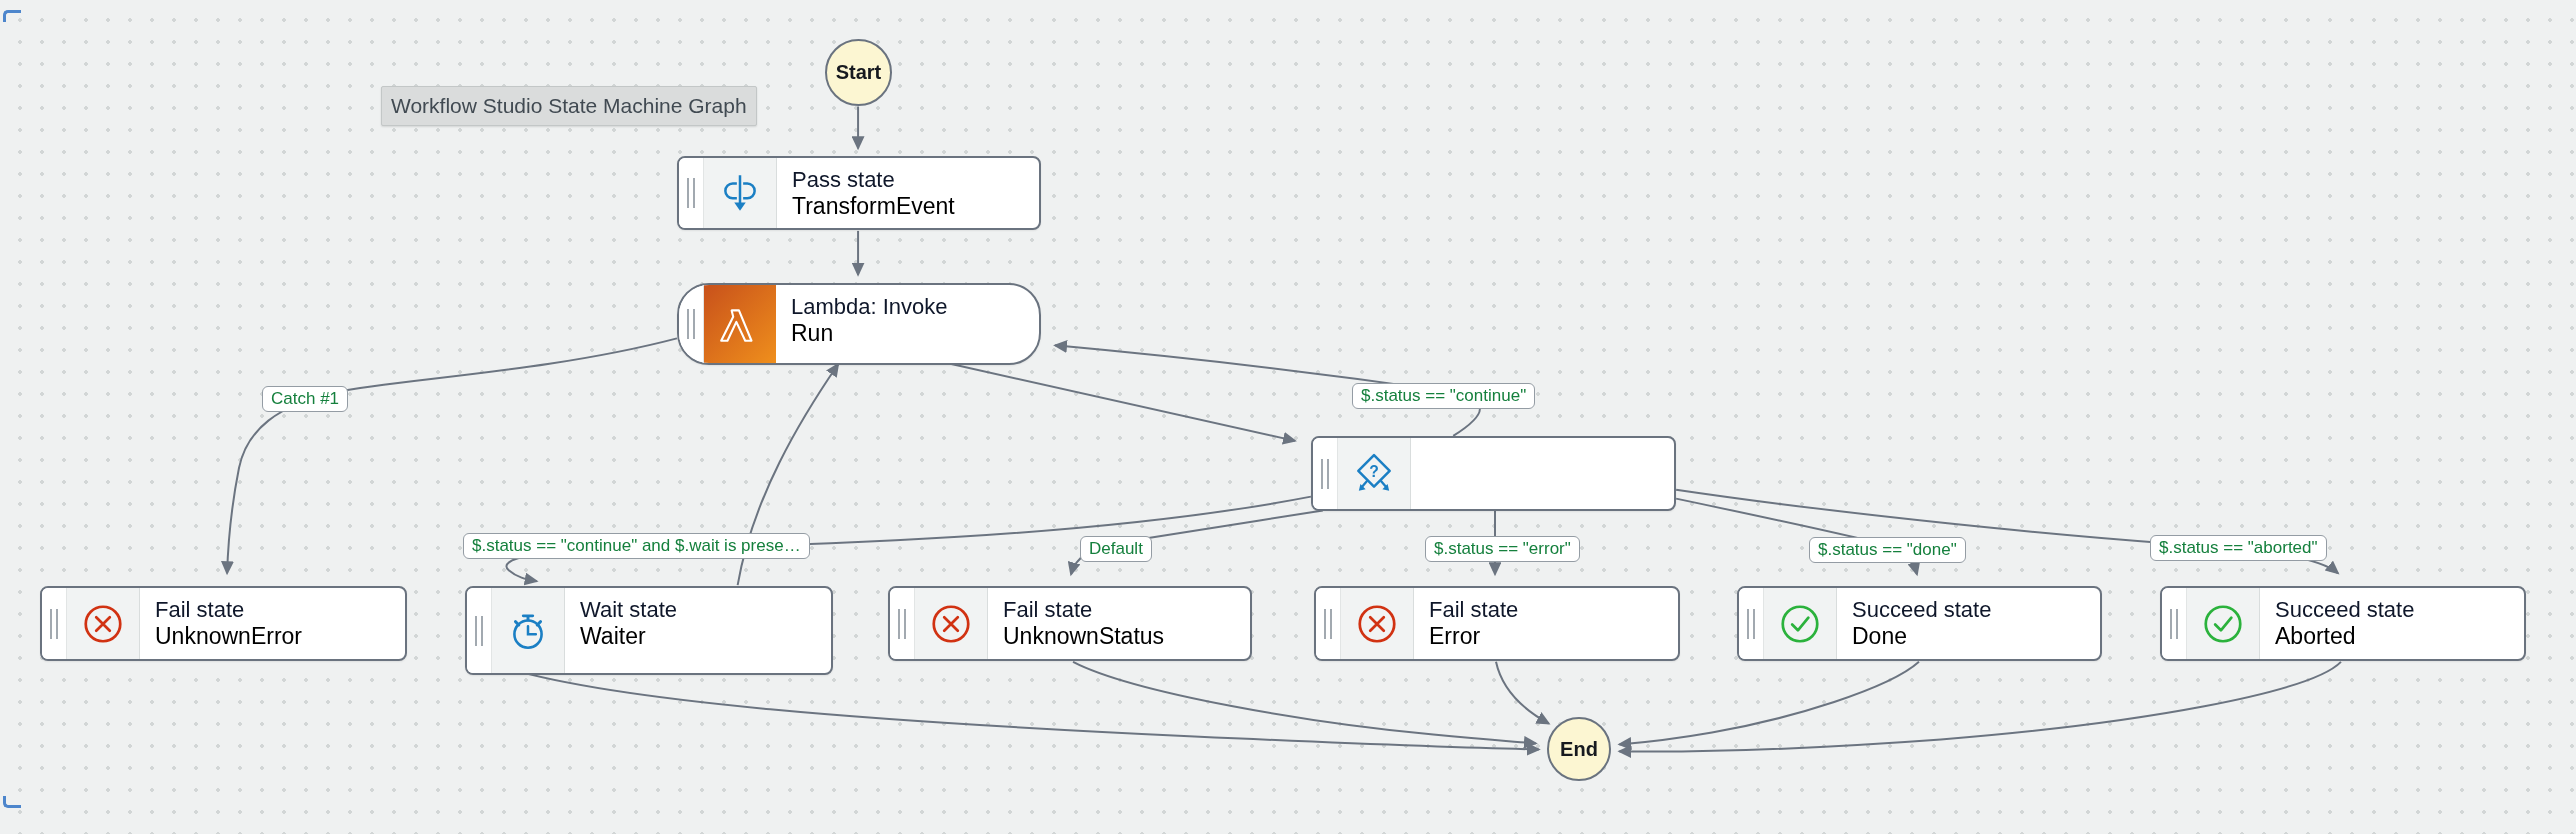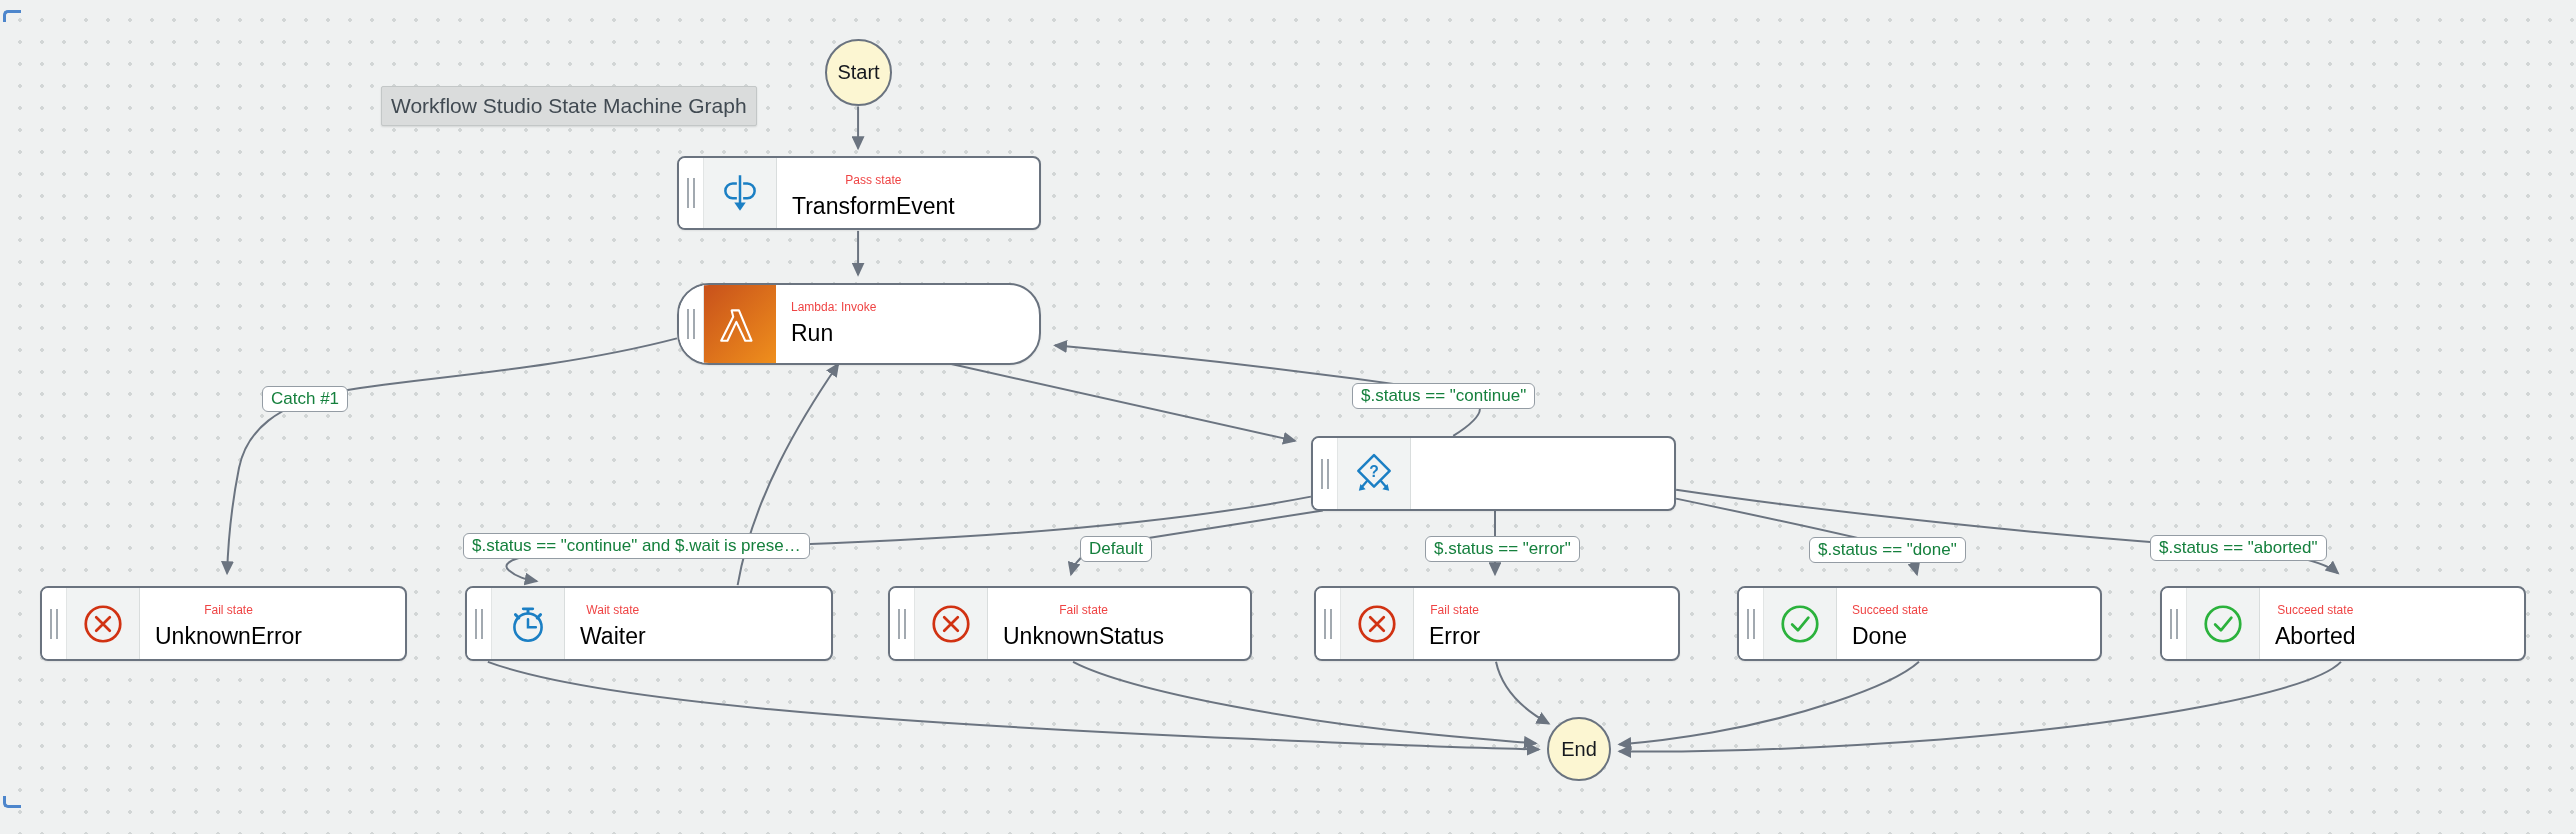--- a/index.html
+++ b/index.html
@@ -17,21 +17,21 @@
   svg.edges{position:absolute;left:0;top:0;width:2576px;height:834px;}
   svg.edges path.e{fill:none;stroke:var(--edge);stroke-width:2px;}
   #arrowhead path{fill:var(--edge);}
 
   
   .terminal{
     position:absolute;border-radius:50%;
     background:var(--terminal-bg);
     border:2px solid var(--terminal-border);
     display:flex;align-items:center;justify-content:center;
-    font-size:20px;font-weight:400;color:#16191f;
+    font-size:20px;font-weight:700;color:#16191f;
     box-sizing:border-box;
   }
   .terminal.start{left:825px;top:39px;width:67px;height:67px;}
   .terminal.end{left:1547px;top:717px;width:64px;height:64px;text-align:center;}
 
   
   .tooltip{
     position:absolute;left:381px;top:86px;height:38px;
     padding:0 9px;line-height:37px;
     background:#dadcdc;border:1px solid #c3c7c7;border-radius:2px;
@@ -58,21 +58,21 @@
   }
   .iconcell svg{width:46px;height:46px;display:block;}
   .iconcell.ic-blue{color:var(--blue);}
   .iconcell.ic-red{color:var(--red);}
   .iconcell.ic-green{color:var(--green);}
   .iconcell.ic-lambda{
     background:linear-gradient(135deg,var(--lambda1) 0%,var(--lambda2) 100%);
     border-right:none;
   }
   .ntext{padding:10px 0 0 15px;min-width:0;}
-  .ntype{font-size:12px;line-height:24px;color:#ef4444;text-align:center;}
+  .ntype{font-size:22px;line-height:24px;color:#0f172a;}
   .nname{font-size:23px;line-height:28px;color:#000000;font-weight:500;}
 
   
   .elabel{
     position:absolute;white-space:nowrap;
     background:#fff;border:1.5px solid #949ca4;border-radius:6px;
     padding:2px 8px;font-size:17px;color:#15803d;
   }
 
   
@@ -176,21 +176,21 @@
           <svg viewBox="0 0 44 44">
             <circle cx="22" cy="22" r="16.5" fill="none" stroke="currentColor" stroke-width="2.6"></circle>
             <path d="M15.5 15.5 L28.5 28.5 M28.5 15.5 L15.5 28.5" stroke="currentColor" stroke-width="2.6" fill="none" stroke-linecap="round"></path>
           </svg>
         </div>
     <div class="ntext">
       <div class="ntype">Fail state</div>
       <div class="nname">UnknownError</div>
     </div>
   </div>
-      <div class="node" style="left: 465px; top: 586px; width: 368px; height: 75px;">
+      <div class="node" style="left: 465px; top: 586px; width: 368px; height: 89px;">
     <div class="handle">
           <span></span>
           <span></span>
         </div>
     <div class="iconcell ic-blue">
           <svg viewBox="0 0 44 44">
             <circle cx="22" cy="25" r="13" fill="none" stroke="currentColor" stroke-width="2.5"></circle>
             <path d="M22 17.5 V25 H29.5" stroke="currentColor" stroke-width="2.4" fill="none" stroke-linecap="round"></path>
             <path d="M17.5 7.5 H26.5 M22 7.5 V11.5" stroke="currentColor" stroke-width="2.8" fill="none" stroke-linecap="round"></path>
             <path d="M10 13 l3.2 3.2 M34 13 l-3.2 3.2" stroke="currentColor" stroke-width="2.8" fill="none" stroke-linecap="round"></path>

